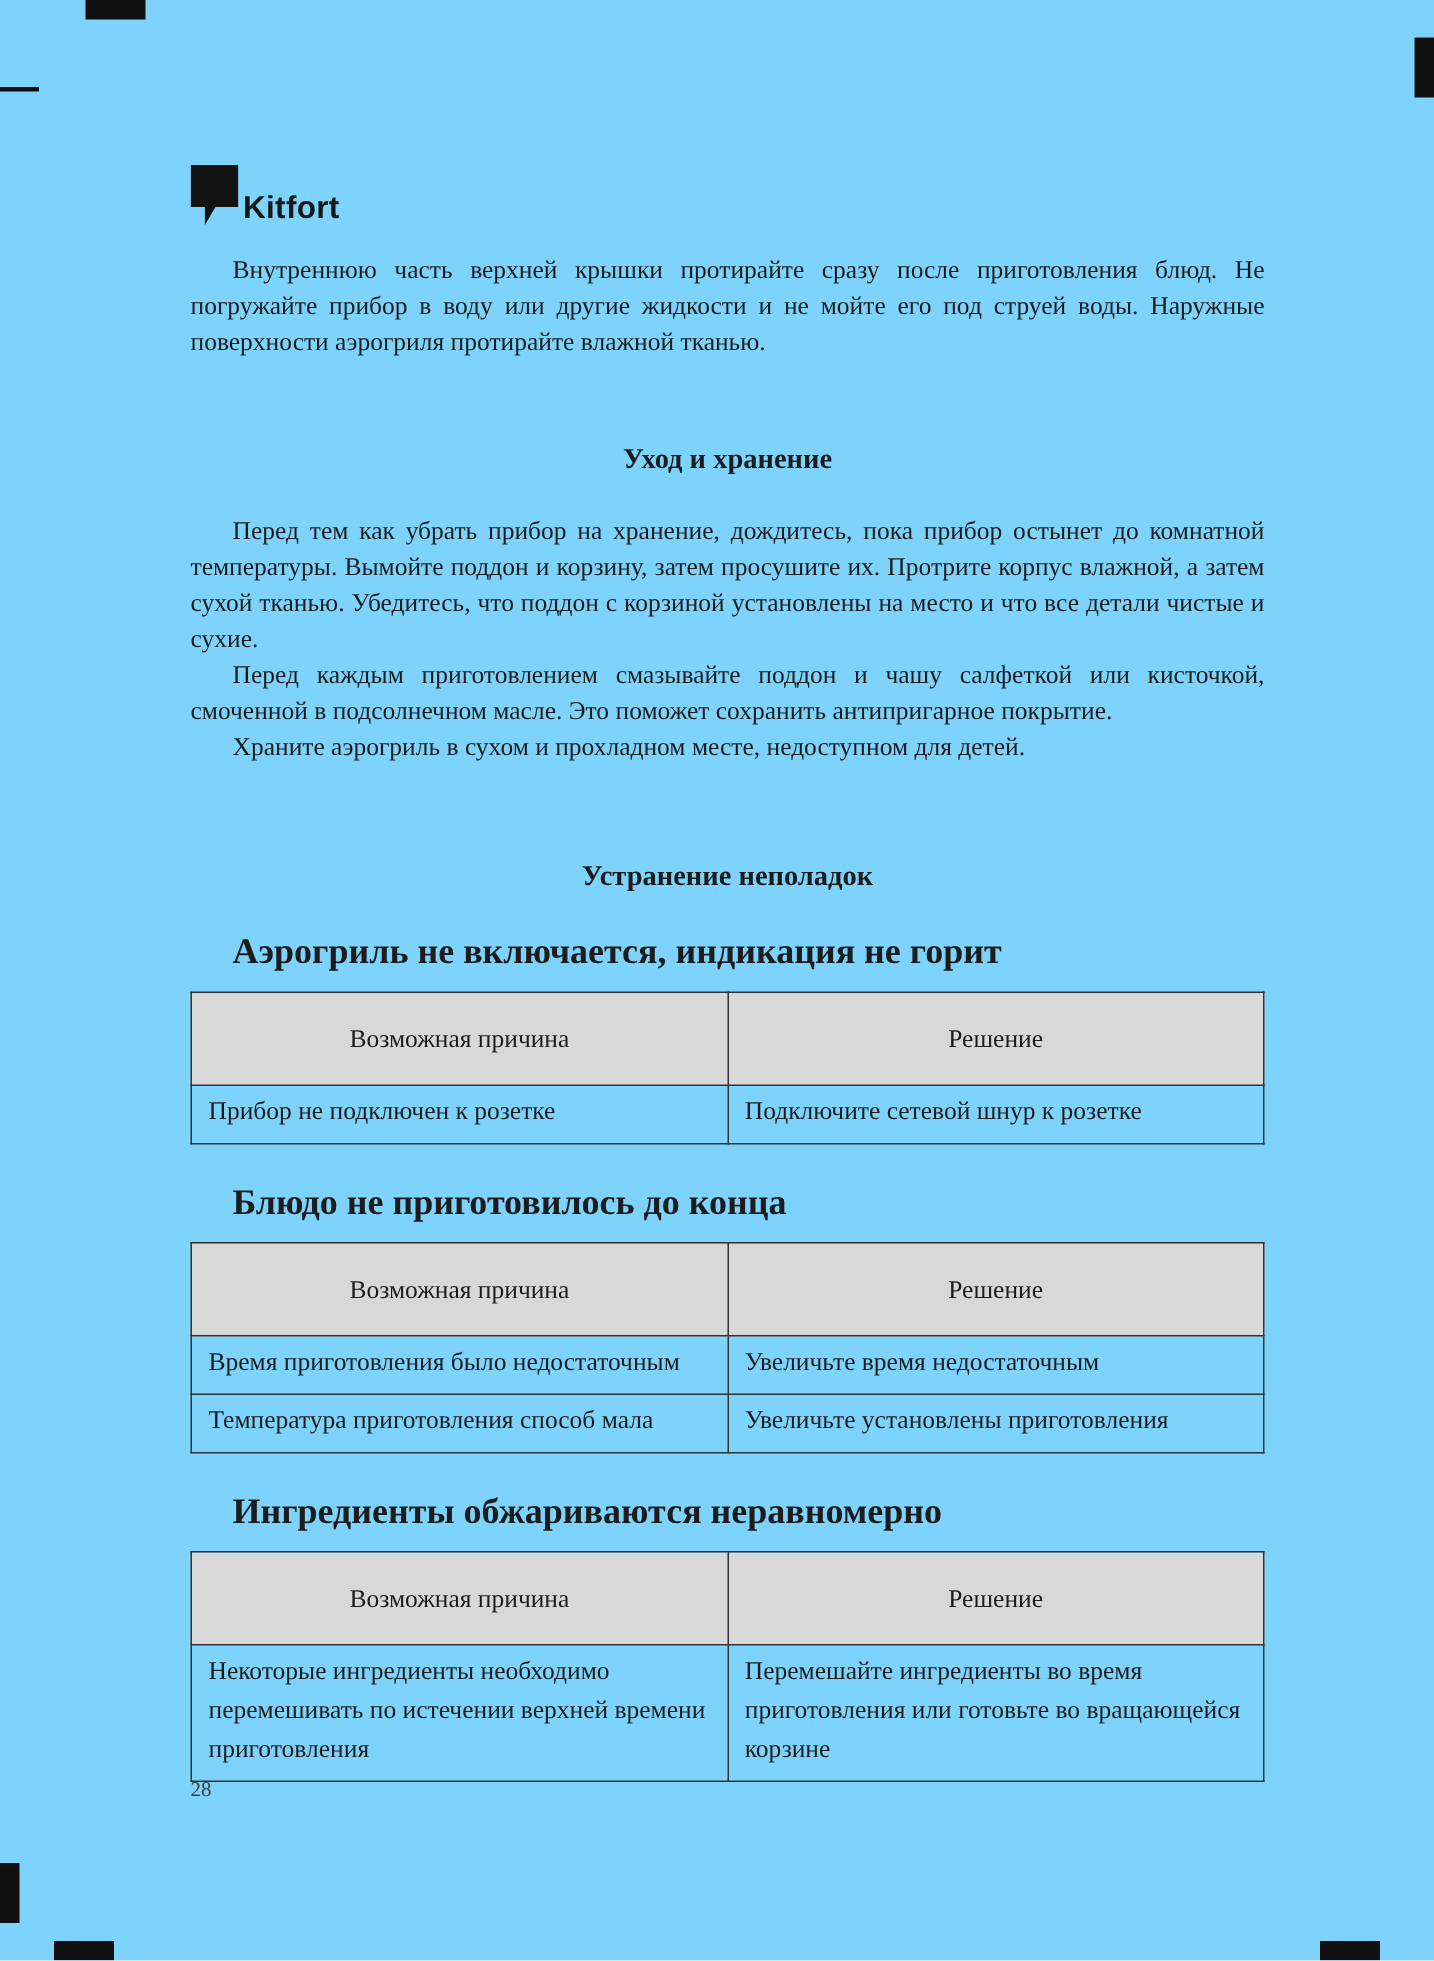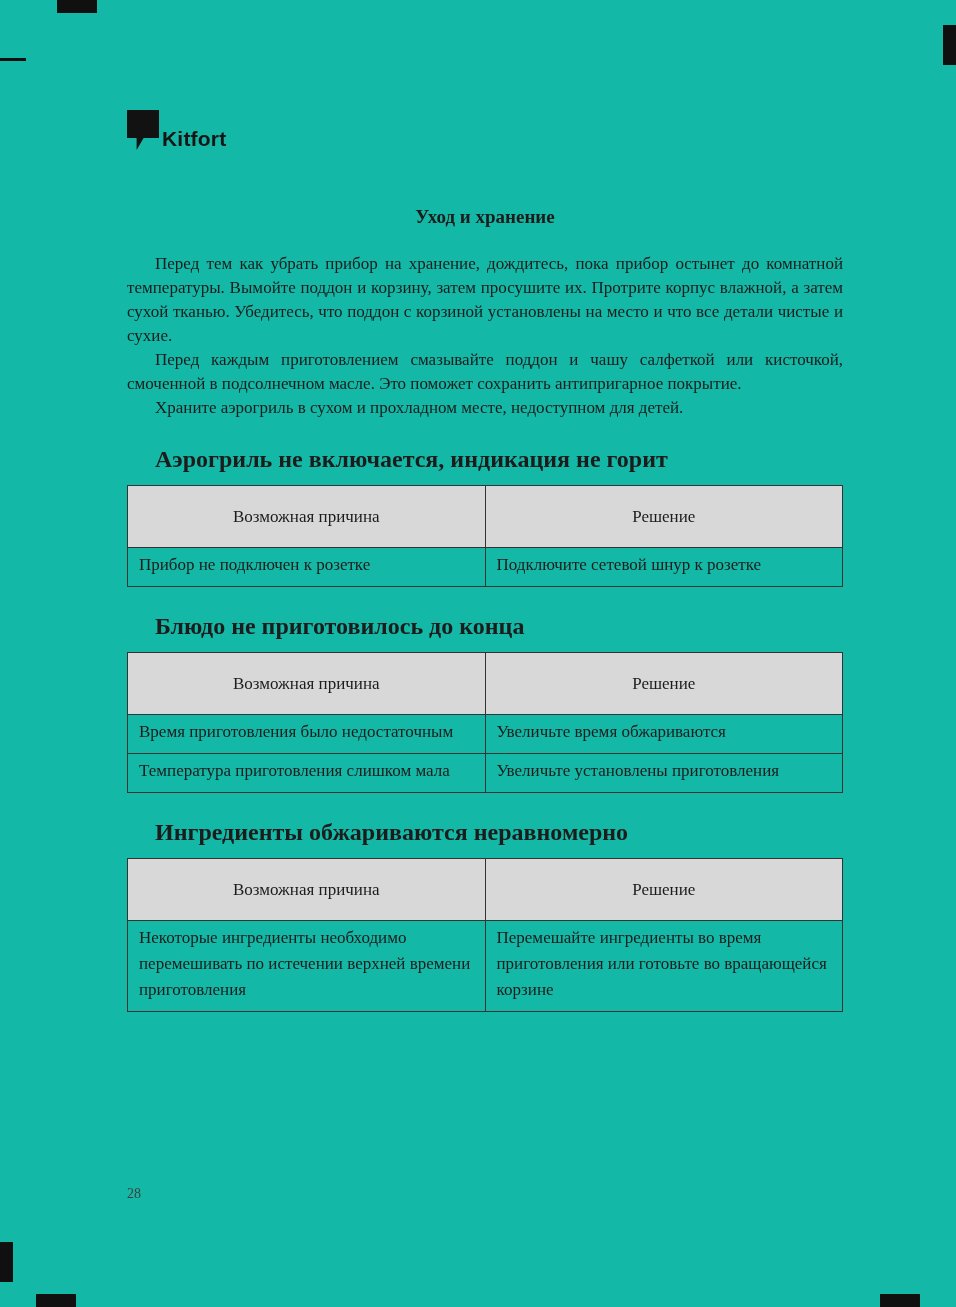--- a/index.html
+++ b/index.html
@@ -4,21 +4,21 @@
 <style>
   html, body {
     margin: 0;
     padding: 0;
     background: #ffffff;
   }
   .page {
     position: relative;
     width: 956px;
     height: 1307px;
-    background: #14b8a6;
+    background: #7dd3fc;
     font-family: "Liberation Serif", serif;
     color: #1c1c1c;
     overflow: hidden;
     box-sizing: border-box;
   }
   .content {
     padding: 108px 113px 0 127px;
   }
   
   .mark {
@@ -119,27 +119,29 @@
   <div class="mark mark-bl-h"></div>
   <div class="mark mark-br-h"></div>
 
   <div class="content">
 
     <div class="logo">
       <div class="logo-glyph"></div>
       <div class="logo-text">Kitfort</div>
     </div>
 
+    <p class="body-text">Внутреннюю часть верхней крышки протирайте сразу после приготовления блюд. Не погружайте прибор в воду или другие жидкости и не мойте его под струей воды. Наружные поверхности аэрогриля протирайте влажной тканью.</p>
 
     <h2 class="section-title">Уход и хранение</h2>
 
     <p class="body-text">Перед тем как убрать прибор на хранение, дождитесь, пока прибор остынет до комнатной температуры. Вымойте поддон и корзину, затем просушите их. Протрите корпус влажной, а затем сухой тканью. Убедитесь, что поддон с корзиной установлены на место и что все детали чистые и сухие.</p>
     <p class="body-text">Перед каждым приготовлением смазывайте поддон и чашу салфеткой или кисточкой, смоченной в подсолнечном масле. Это поможет сохранить антипригарное покрытие.</p>
     <p class="body-text">Храните аэрогриль в сухом и прохладном месте, недоступном для детей.</p>
 
+    <h2 class="section-title trouble-title">Устранение неполадок</h2>
 
     <h3 class="sub-heading">Аэрогриль не включается, индикация не горит</h3>
     <table class="tbl">
       <thead>
         <tr>
           <th>Возможная причина</th>
           <th>Решение</th>
         </tr>
       </thead>
       <tbody>
@@ -154,24 +156,24 @@
     <table class="tbl">
       <thead>
         <tr>
           <th>Возможная причина</th>
           <th>Решение</th>
         </tr>
       </thead>
       <tbody>
         <tr>
           <td>Время приготовления было недостаточным</td>
-          <td>Увеличьте время обжариваются</td>
+          <td>Увеличьте время недостаточным</td>
         </tr>
         <tr>
-          <td>Температура приготовления слишком мала</td>
+          <td>Температура приготовления способ мала</td>
           <td>Увеличьте установлены приготовления</td>
         </tr>
       </tbody>
     </table>
 
     <h3 class="sub-heading">Ингредиенты обжариваются неравномерно</h3>
     <table class="tbl">
       <thead>
         <tr>
           <th>Возможная причина</th>

